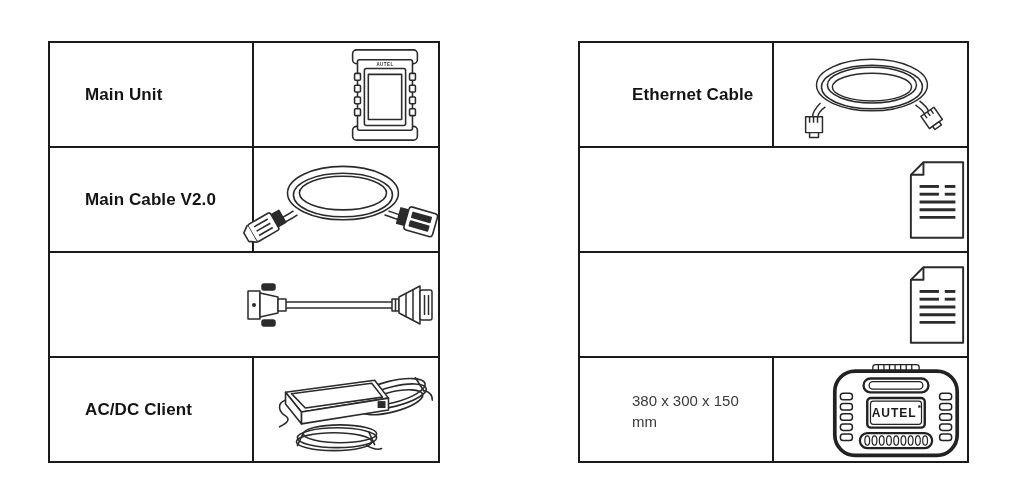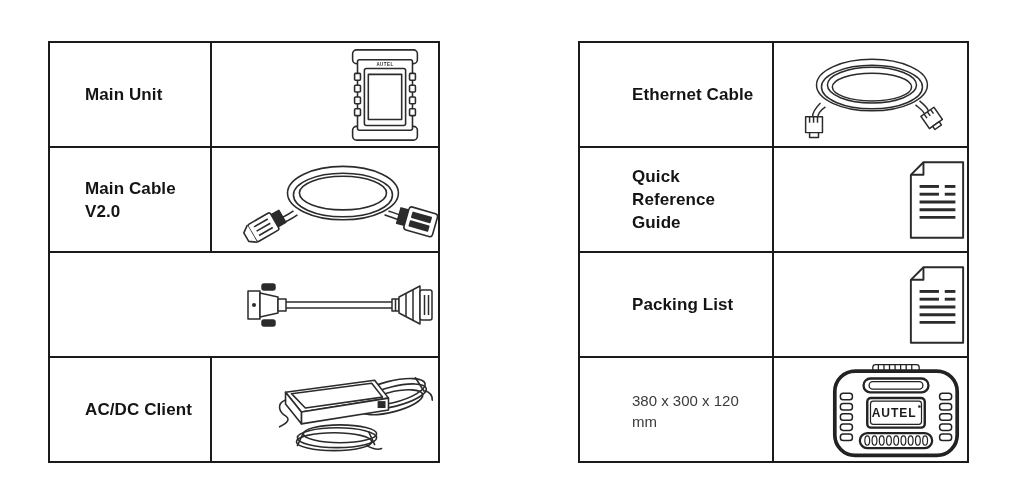--- a/index.html
+++ b/index.html
@@ -24,21 +24,21 @@
   #table-left  { left: 48px;  width: 392px; }
   #table-right { left: 578px; width: 391px; }
   .row {
     flex: 1;
     display: flex;
     border-bottom: 2px solid #1b1b1b;
     min-height: 0;
   }
   .row:last-child { border-bottom: none; }
   .label-cell {
-    width: 162px;
+    width: 204px;
     box-sizing: border-box;
     border-right: 2px solid #1b1b1b;
     display: flex;
     flex-direction: column;
     justify-content: center;
     padding-left: 35px;
     padding-right: 6px;
   }
   #table-right .label-cell { width: 177px; margin-left: 17px; }
   .item-label {
@@ -229,51 +229,40 @@
             <line x1="-4" y1="0" x2="-4" y2="5"></line>
             <line x1="0" y1="0" x2="0" y2="5"></line>
             <line x1="4" y1="0" x2="4" y2="5"></line>
             <rect x="-4" y="15" width="8" height="4"></rect>
           </g>
         </svg>
       </div>
     </div>
 
     <div class="row">
-      <div class="label-cell">
-        <div class="item-label">
-          <div>Quick Reference</div>
-          <div>Guide</div>
-        </div>
-      </div>
       <div class="image-cell">
         <svg width="60" height="80" viewBox="0 0 62 82">
           <g class="art" fill="#ffffff" stroke-width="2" stroke-linejoin="round">
             <path d="M17,2 L58,2 L58,80 L4,80 L4,15 Z"></path>
             <path d="M17,2 L17,15 L4,15" fill="none"></path>
           </g>
           <g class="art" stroke-width="3">
             <line x1="13" y1="27" x2="33" y2="27"></line>
               <line x1="39" y1="27" x2="50" y2="27"></line>
             <line x1="13" y1="35" x2="33" y2="35"></line>
               <line x1="39" y1="35" x2="50" y2="35"></line>
             <line x1="13" y1="43" x2="50" y2="43"></line>
             <line x1="13" y1="51" x2="50" y2="51"></line>
             <line x1="13" y1="59" x2="50" y2="59"></line>
           </g>
         </svg>
       </div>
     </div>
 
     <div class="row">
-      <div class="label-cell">
-        <div class="item-label">
-          <div>Packing List</div>
-        </div>
-      </div>
       <div class="image-cell">
         <svg width="60" height="80" viewBox="0 0 62 82">
           <g class="art" fill="#ffffff" stroke-width="2" stroke-linejoin="round">
             <path d="M17,2 L58,2 L58,80 L4,80 L4,15 Z"></path>
             <path d="M17,2 L17,15 L4,15" fill="none"></path>
           </g>
           <g class="art" stroke-width="3">
             <line x1="13" y1="27" x2="33" y2="27"></line>
               <line x1="39" y1="27" x2="50" y2="27"></line>
             <line x1="13" y1="35" x2="33" y2="35"></line>
@@ -281,21 +270,21 @@
             <line x1="13" y1="43" x2="50" y2="43"></line>
             <line x1="13" y1="51" x2="50" y2="51"></line>
             <line x1="13" y1="59" x2="50" y2="59"></line>
           </g>
         </svg>
       </div>
     </div>
 
     <div class="row">
       <div class="label-cell">
-        <div class="sublabel">380 x 300 x 120 mm</div>
+        <div class="sublabel">380 x 300 x 150 mm</div>
       </div>
       <div class="image-cell">
         <svg width="142" height="102" viewBox="0 0 150 110">
           <g stroke="#222222" fill="#ffffff" stroke-linejoin="round">
             <g stroke-width="1.4">
               <rect x="50" y="6" width="50" height="10" rx="3"></rect>
               <line x1="56" y1="6" x2="56" y2="16"></line>
                 <line x1="62" y1="6" x2="62" y2="16"></line>
               <line x1="68" y1="6" x2="68" y2="16"></line>
                 <line x1="74" y1="6" x2="74" y2="16"></line>

